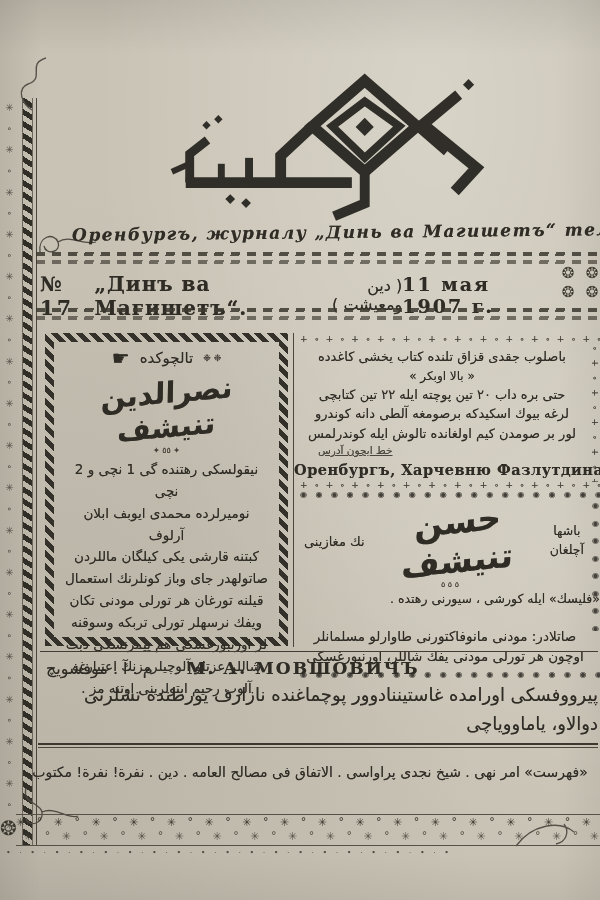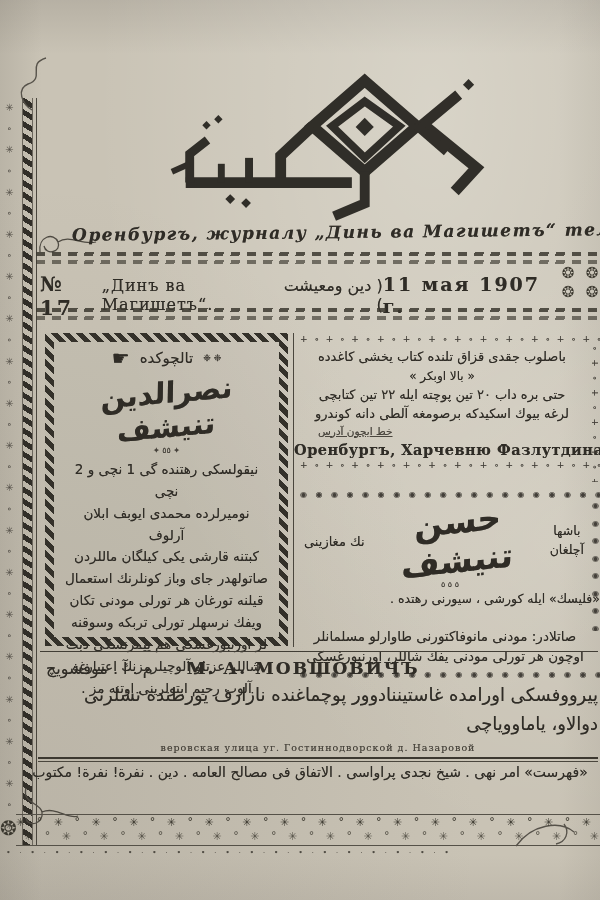--- a/index.html
+++ b/index.html
@@ -80,21 +80,21 @@
 
 <div class="abs ink nowrap" style="left:72px;top:222px;width:540px;font-style:italic;font-weight:bold;font-size:17px;letter-spacing:1.5px;transform:rotate(-.6deg);">Оренбургъ, журналу „Динь ва Магишетъ“ телефонъ №2</div>
 
 <div class="abs" style="left:36px;top:252px;width:564px;">
   <div class="hatch"></div>
     <div class="hatch"></div>
 </div>
 
 <div class="abs" style="left:40px;top:272px;width:512px;display:flex;align-items:baseline;justify-content:space-between;">
   <span class="ink" style="font-weight:bold;font-size:20px;letter-spacing:3px;">№ 17</span>
-  <span class="ink" style="font-weight:normal;font-size:16px;letter-spacing:1px;">„Динъ ва Магишетъ“.</span>
+  <span class="ink" style="font-weight:bold;font-size:20px;letter-spacing:1px;">„Динъ ва Магишетъ“.</span>
   <span class="ink arabic" style="font-size:16px;">( دين ومعيشت )</span>
   <span class="ink" style="font-weight:bold;font-size:19px;letter-spacing:2px;">11 мая 1907 г.</span>
 </div>
 <div class="abs" style="left:558px;top:264px;width:44px;display:grid;grid-template-columns:1fr 1fr;gap:1px 4px;text-align:center;color:#3b382f;font-size:15px;">
   <span>❂</span>
   <span>❂</span>
   <span>❂</span>
   <span>❂</span>
 </div>
 
@@ -127,20 +127,21 @@
 </div>
 
 <div class="abs ink" style="left:300px;top:334px;width:300px;">
   <div class="dotrow">+ ∘ + ∘ + ∘ + ∘ + ∘ + ∘ + ∘ + ∘ + ∘ + ∘ + ∘ + ∘ + ∘ + ∘ + ∘ + ∘ + ∘ + ∘ + ∘ + ∘ + ∘ + ∘ + ∘ + ∘ + ∘ + ∘ + ∘ + ∘ + ∘ + ∘ + ∘ + ∘ + ∘ + ∘</div>
   <div class="vtext" style="position:absolute;right:0;top:12px;height:136px;font-size:9px;letter-spacing:3px;">∘ + ∘ + ∘ + ∘ + ∘ + ∘ + ∘ + ∘ + ∘ + ∘ + ∘ + ∘ +</div>
   <div class="arabic" style="font-size:13px;line-height:1.5;text-align:center;padding:2px 20px 0 4px;">
     <div>باصلوب جقدى قزاق تلنده كتاب يخشى كاغدده</div>
     <div style="font-size:12px;">« بالا اوبكر »</div>
     <div>حتى بره داب ٢٠ تين پوچته ايله ٢٢ تين كتابچى</div>
     <div>لرغه بيوك اسكيدكه برصومغه آلطى دانه كوندرو</div>
+    <div>لور بر صومدن كيم اولغانده تالوش ايله كوندرلمس</div>
     <div class="arabic" style="font-size:10.5px;text-align:left;color:#4b473f;padding-left:14px;text-decoration:underline;">خط ايچون آدرس</div>
   </div>
   <div class="nowrap" style="font-weight:bold;font-size:14.5px;text-align:center;margin:2px 0 2px -6px;letter-spacing:.5px;">Оренбургъ, Харчевню Фазлутдина Гайнутдинова.</div>
   <div class="dotrow">+ ∘ + ∘ + ∘ + ∘ + ∘ + ∘ + ∘ + ∘ + ∘ + ∘ + ∘ + ∘ + ∘ + ∘ + ∘ + ∘ + ∘ + ∘ + ∘ + ∘ + ∘ + ∘ + ∘ + ∘ + ∘ + ∘ + ∘ + ∘ + ∘ + ∘ + ∘ + ∘ + ∘ + ∘</div>
 </div>
 
 <div class="abs ink" style="left:300px;top:489px;width:300px;">
   <div class="dotrow" style="font-size:8px;letter-spacing:3px;">◉ ◉ ◉ ◉ ◉ ◉ ◉ ◉ ◉ ◉ ◉ ◉ ◉ ◉ ◉ ◉ ◉ ◉ ◉ ◉ ◉ ◉ ◉ ◉ ◉ ◉ ◉ ◉ ◉ ◉ ◉ ◉ ◉ ◉ ◉ ◉ ◉ ◉</div>
   <div class="vtext" style="position:absolute;right:0;top:12px;height:130px;font-size:8px;letter-spacing:3px;">◉ ◉ ◉ ◉ ◉ ◉ ◉ ◉ ◉ ◉ ◉ ◉ ◉ ◉</div>
   <div style="display:flex;align-items:center;justify-content:flex-end;gap:8px;padding:2px 16px 0 4px;">
@@ -163,21 +164,20 @@
 <div class="abs" style="left:40px;top:651px;width:558px;border-top:1.5px solid #413d35;"></div>
 
 <div class="abs ink" style="left:38px;top:658px;width:560px;">
   <div style="display:flex;justify-content:flex-start;align-items:baseline;gap:34px;margin-left:8px;">
     <span class="arabic" style="font-size:16px;">م . آ . موفشويچ</span>
     <span class="smallcaps" style="font-weight:bold;font-size:17px;">М. А. МОВШОВИЧЪ</span>
   </div>
   <div class="arabic" style="font-size:18px;line-height:1.6;text-align:right;margin-top:3px;">
     <div>پيرووفسكى اورامده غاستيننادوور پوچماغنده نازارف يورطنده تشلرنى دوالاو، ياماووياچى</div>
   </div>
-  <div style="text-align:center;font-size:9.5px;color:#48443c;margin-top:3px;letter-spacing:1px;">веровская улица уг. Гостиннодворской д. Назаровой</div>
   <div style="margin-top:4px;border-top:2px solid #3c3830;"></div>
   <div style="margin-top:2px;border-top:1px solid #4a463d;"></div>
 </div>
 
 <div class="abs ink arabic" style="left:30px;top:760px;width:560px;font-size:14px;line-height:1.75;text-align:center;">
   <div>«فهرست» امر نهى . شيخ نجدى پراواسى . الاتفاق فى مصالح العامه . دين . نفرة! نفرة! مكتوب</div>
 </div>
 
 <span class="abs" style="left:0px;top:816px;font-size:20px;color:#3b382f;">❂</span>
 <div class="abs" style="left:16px;top:814px;width:584px;border-top:1px solid #555148;border-bottom:1px solid #555148;padding:1px 0;overflow:hidden;">

